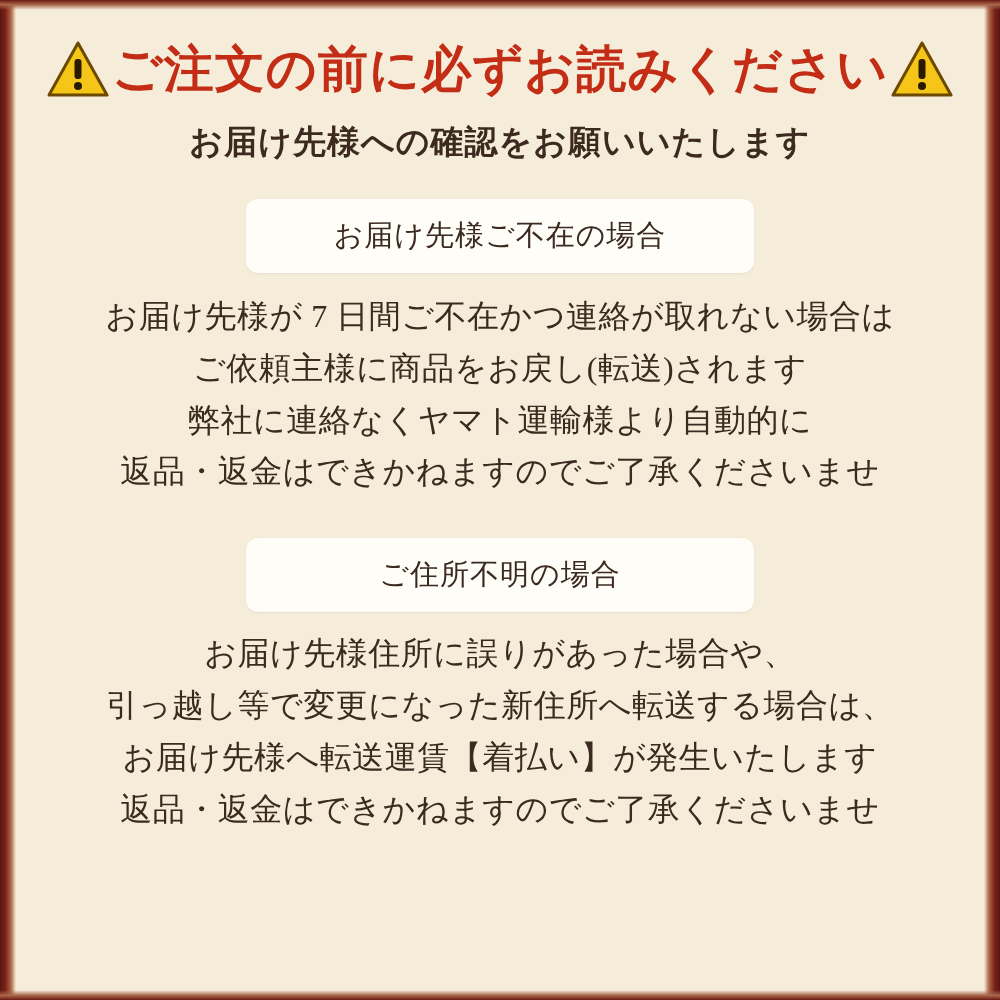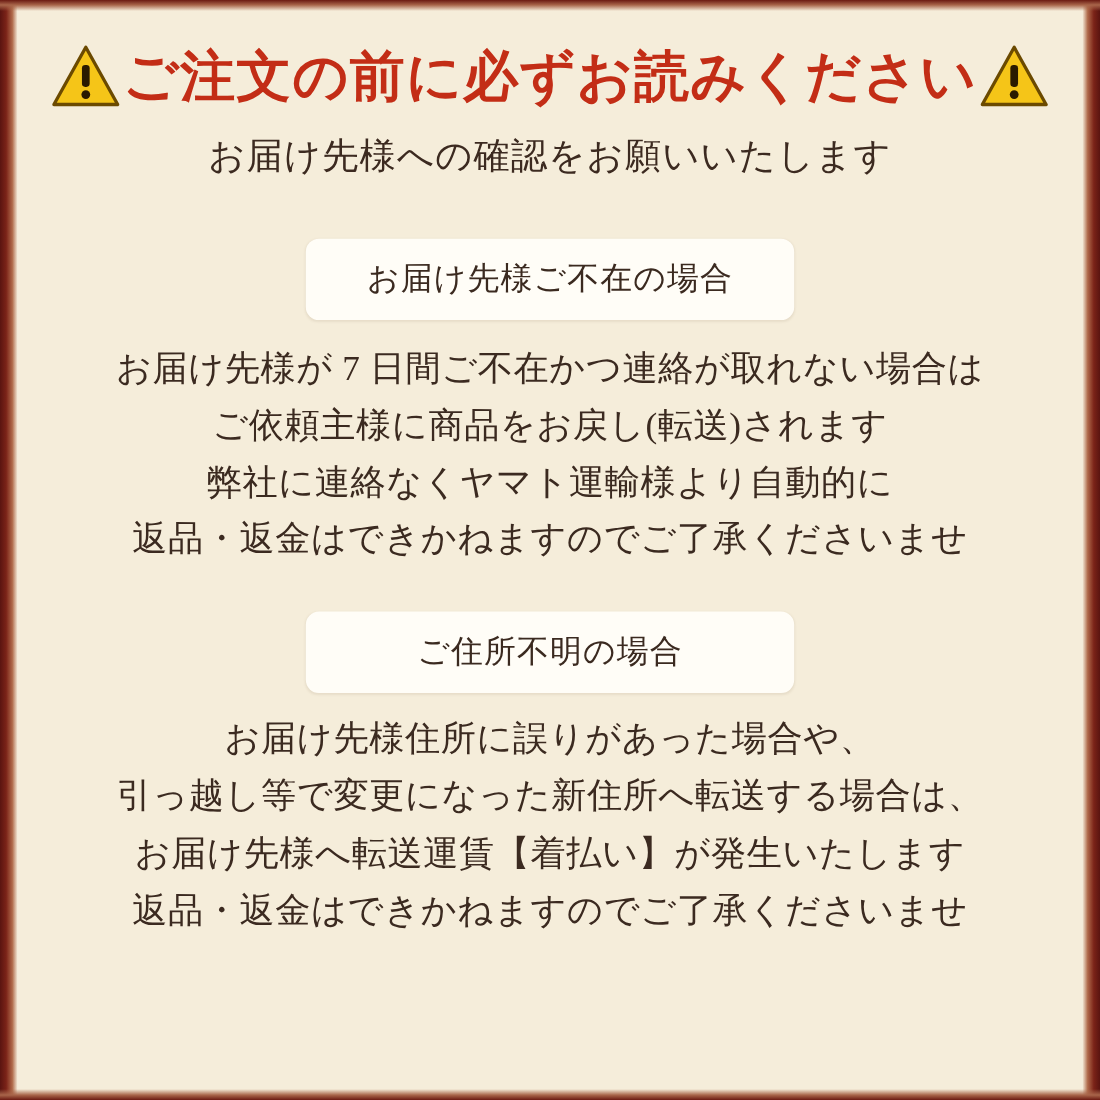--- a/index.html
+++ b/index.html
@@ -88,26 +88,27 @@
     white-space: nowrap;
     font-family: "Liberation Serif", "DejaVu Serif", serif;
   }
 
   .subtitle {
     margin-top: 22px;
     font-size: 33px;
     color: #3c2a20;
     letter-spacing: 1px;
     font-family: "Liberation Serif", "DejaVu Serif", serif;
+    font-weight: bold;
   }
 
   
   .pill {
-    margin: 52px auto 0 auto;
-    width: 444px;
+    margin: 34px auto 0 auto;
+    width: 508px;
     height: 74px;
     background: #fffdf7;
     border-radius: 12px;
     display: flex;
     align-items: center;
     justify-content: center;
     box-shadow: 0 1px 2px rgba(120,90,60,0.10);
   }
   .pill-text {
     font-size: 29px;

